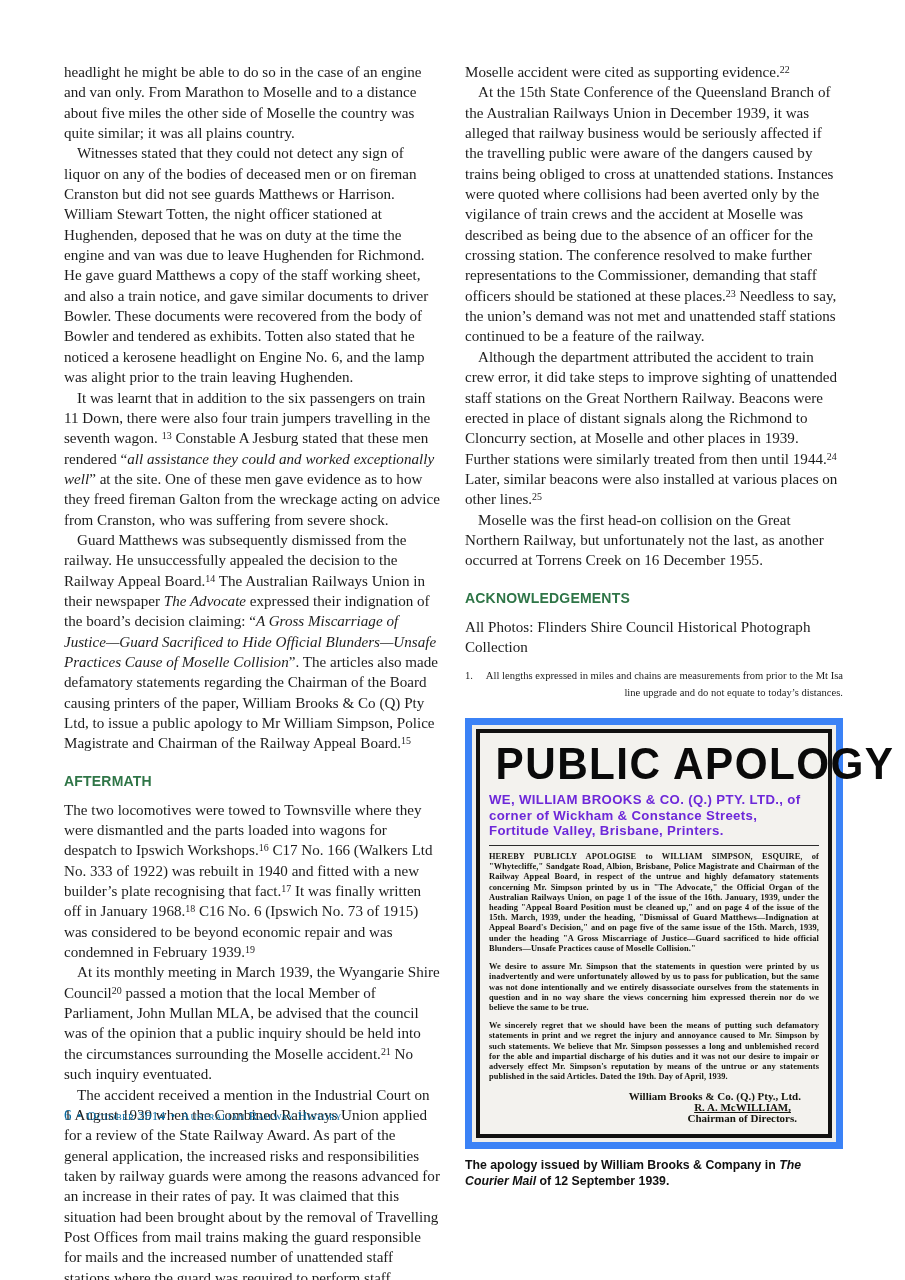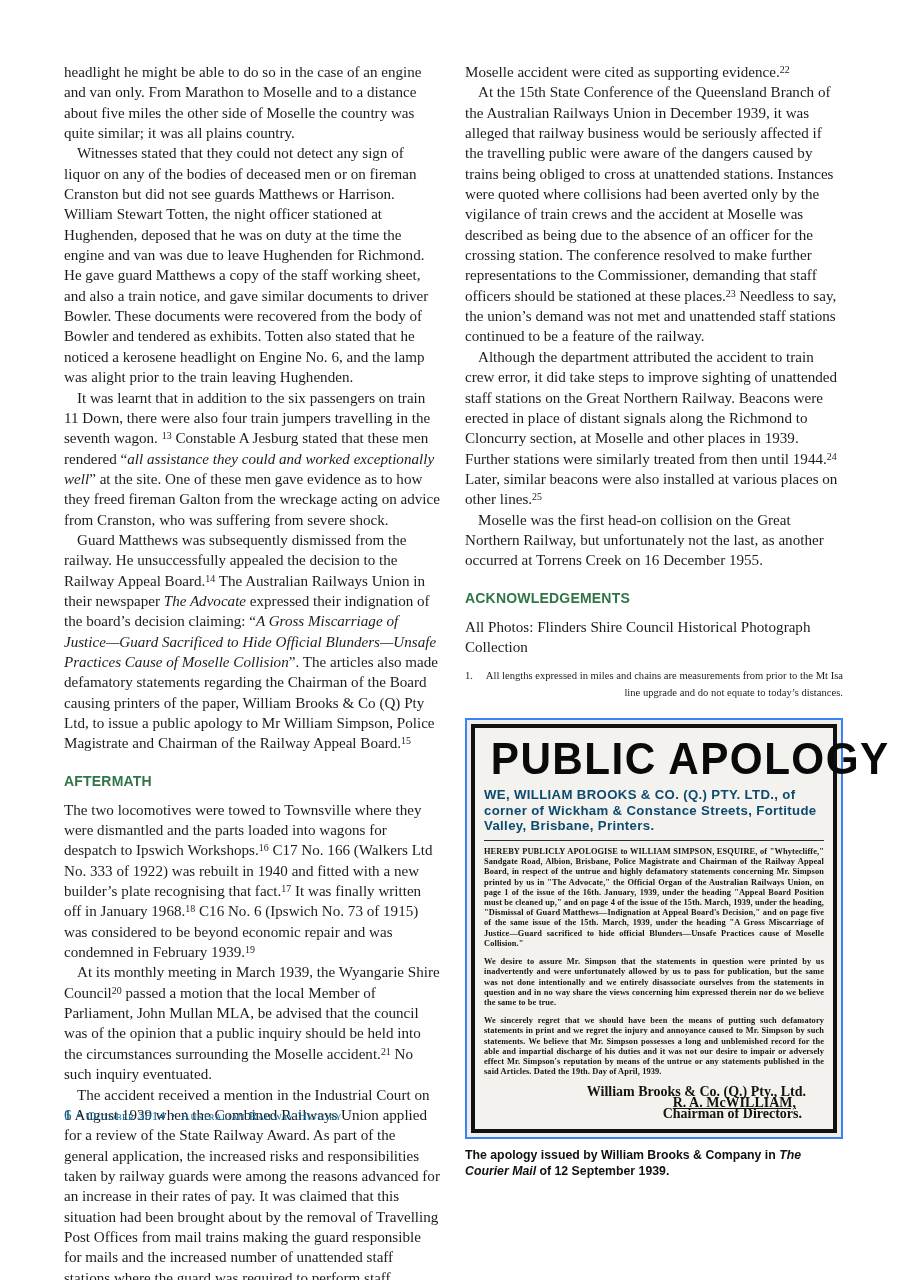--- a/index.html
+++ b/index.html
@@ -57,21 +57,21 @@
   .endnote .num{width:20px;flex:none;}
   .endnote .txt{flex:1;text-align:right;}
 
   
   .clip-wrap{margin-top:17px;}
   .clipping{
     position:relative;
     width:378px;
     box-sizing:border-box;
     background:#efeeea;
-    border:2px solid #3b82f6;
+    border:7px solid #3b82f6;
     padding:4px;
   }
   .clip-inner{
     border:4px solid #111;
     background:#f3f2ee;
     padding:7px 9px 10px 9px;
     box-sizing:border-box;
   }
   .clip-head{
     text-align:center;
@@ -84,21 +84,21 @@
     transform:scaleX(.96);
     margin:2px 0 6px 0;
     white-space:nowrap;
   }
   .clip-sub{
     font-family:"Liberation Sans", sans-serif;
     font-weight:bold;
     font-size:13.2px;
     line-height:15.6px;
     letter-spacing:.35px;
-    color:#0c4a6e;
+    color:#6d28d9;
     text-align:left;
     margin:0 0 6px 0;
   }
   .rule{
     border:0;border-top:1px solid #2b2b2b;
     margin:5px 0 6px 0;
   }
   .clip-body{
     font-family:"Liberation Serif", serif;
     font-weight:bold;
@@ -106,21 +106,21 @@
     line-height:10.2px;
     color:#15150f;
     text-align:justify;
     margin:0 0 7px 0;
     letter-spacing:.12px;
   }
   .clip-body.p2{margin-top:8px;}
   .clip-sign{
     font-family:"Liberation Serif", serif;
     font-weight:bold;
-    font-size:14px;
+    font-size:11px;
     line-height:11px;
     color:#15150f;
     text-align:right;
     margin-top:9px;
     padding-right:18px;
   }
   .clip-sign .l2{padding-right:10px;text-decoration:underline;}
   .clip-sign .l3{padding-right:4px;}
   .caption{
     font-family:"Liberation Sans", sans-serif;

